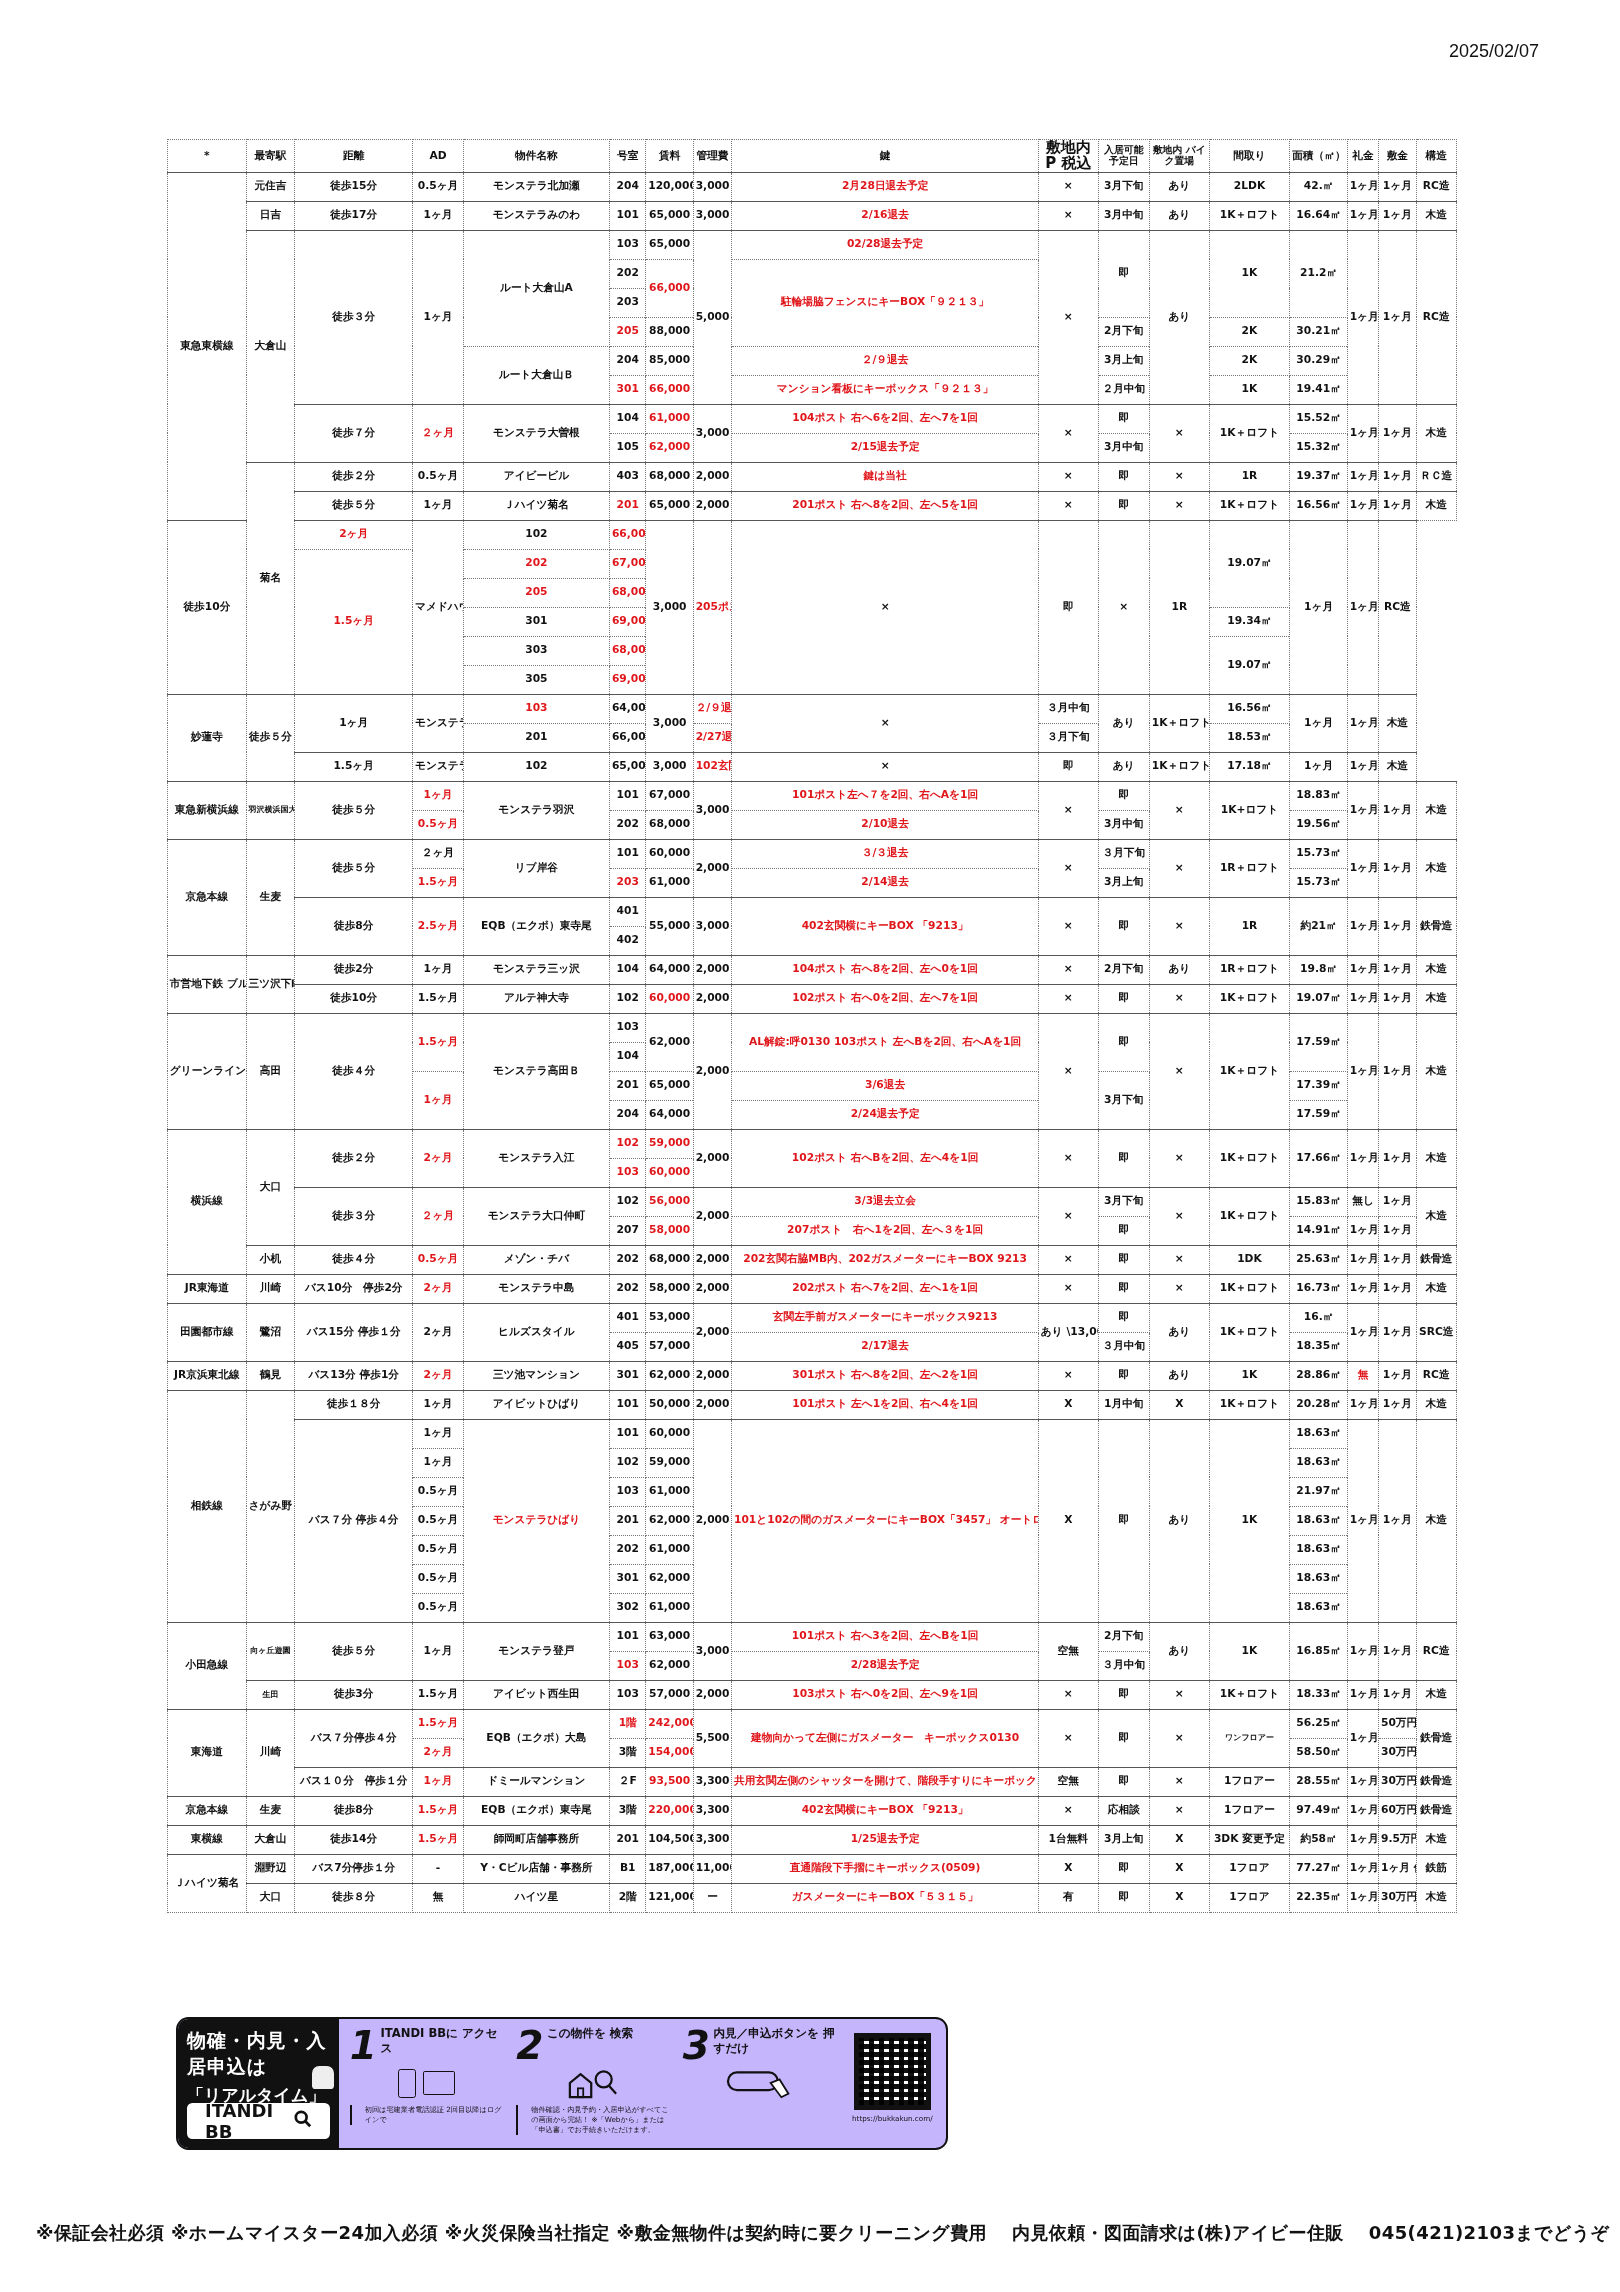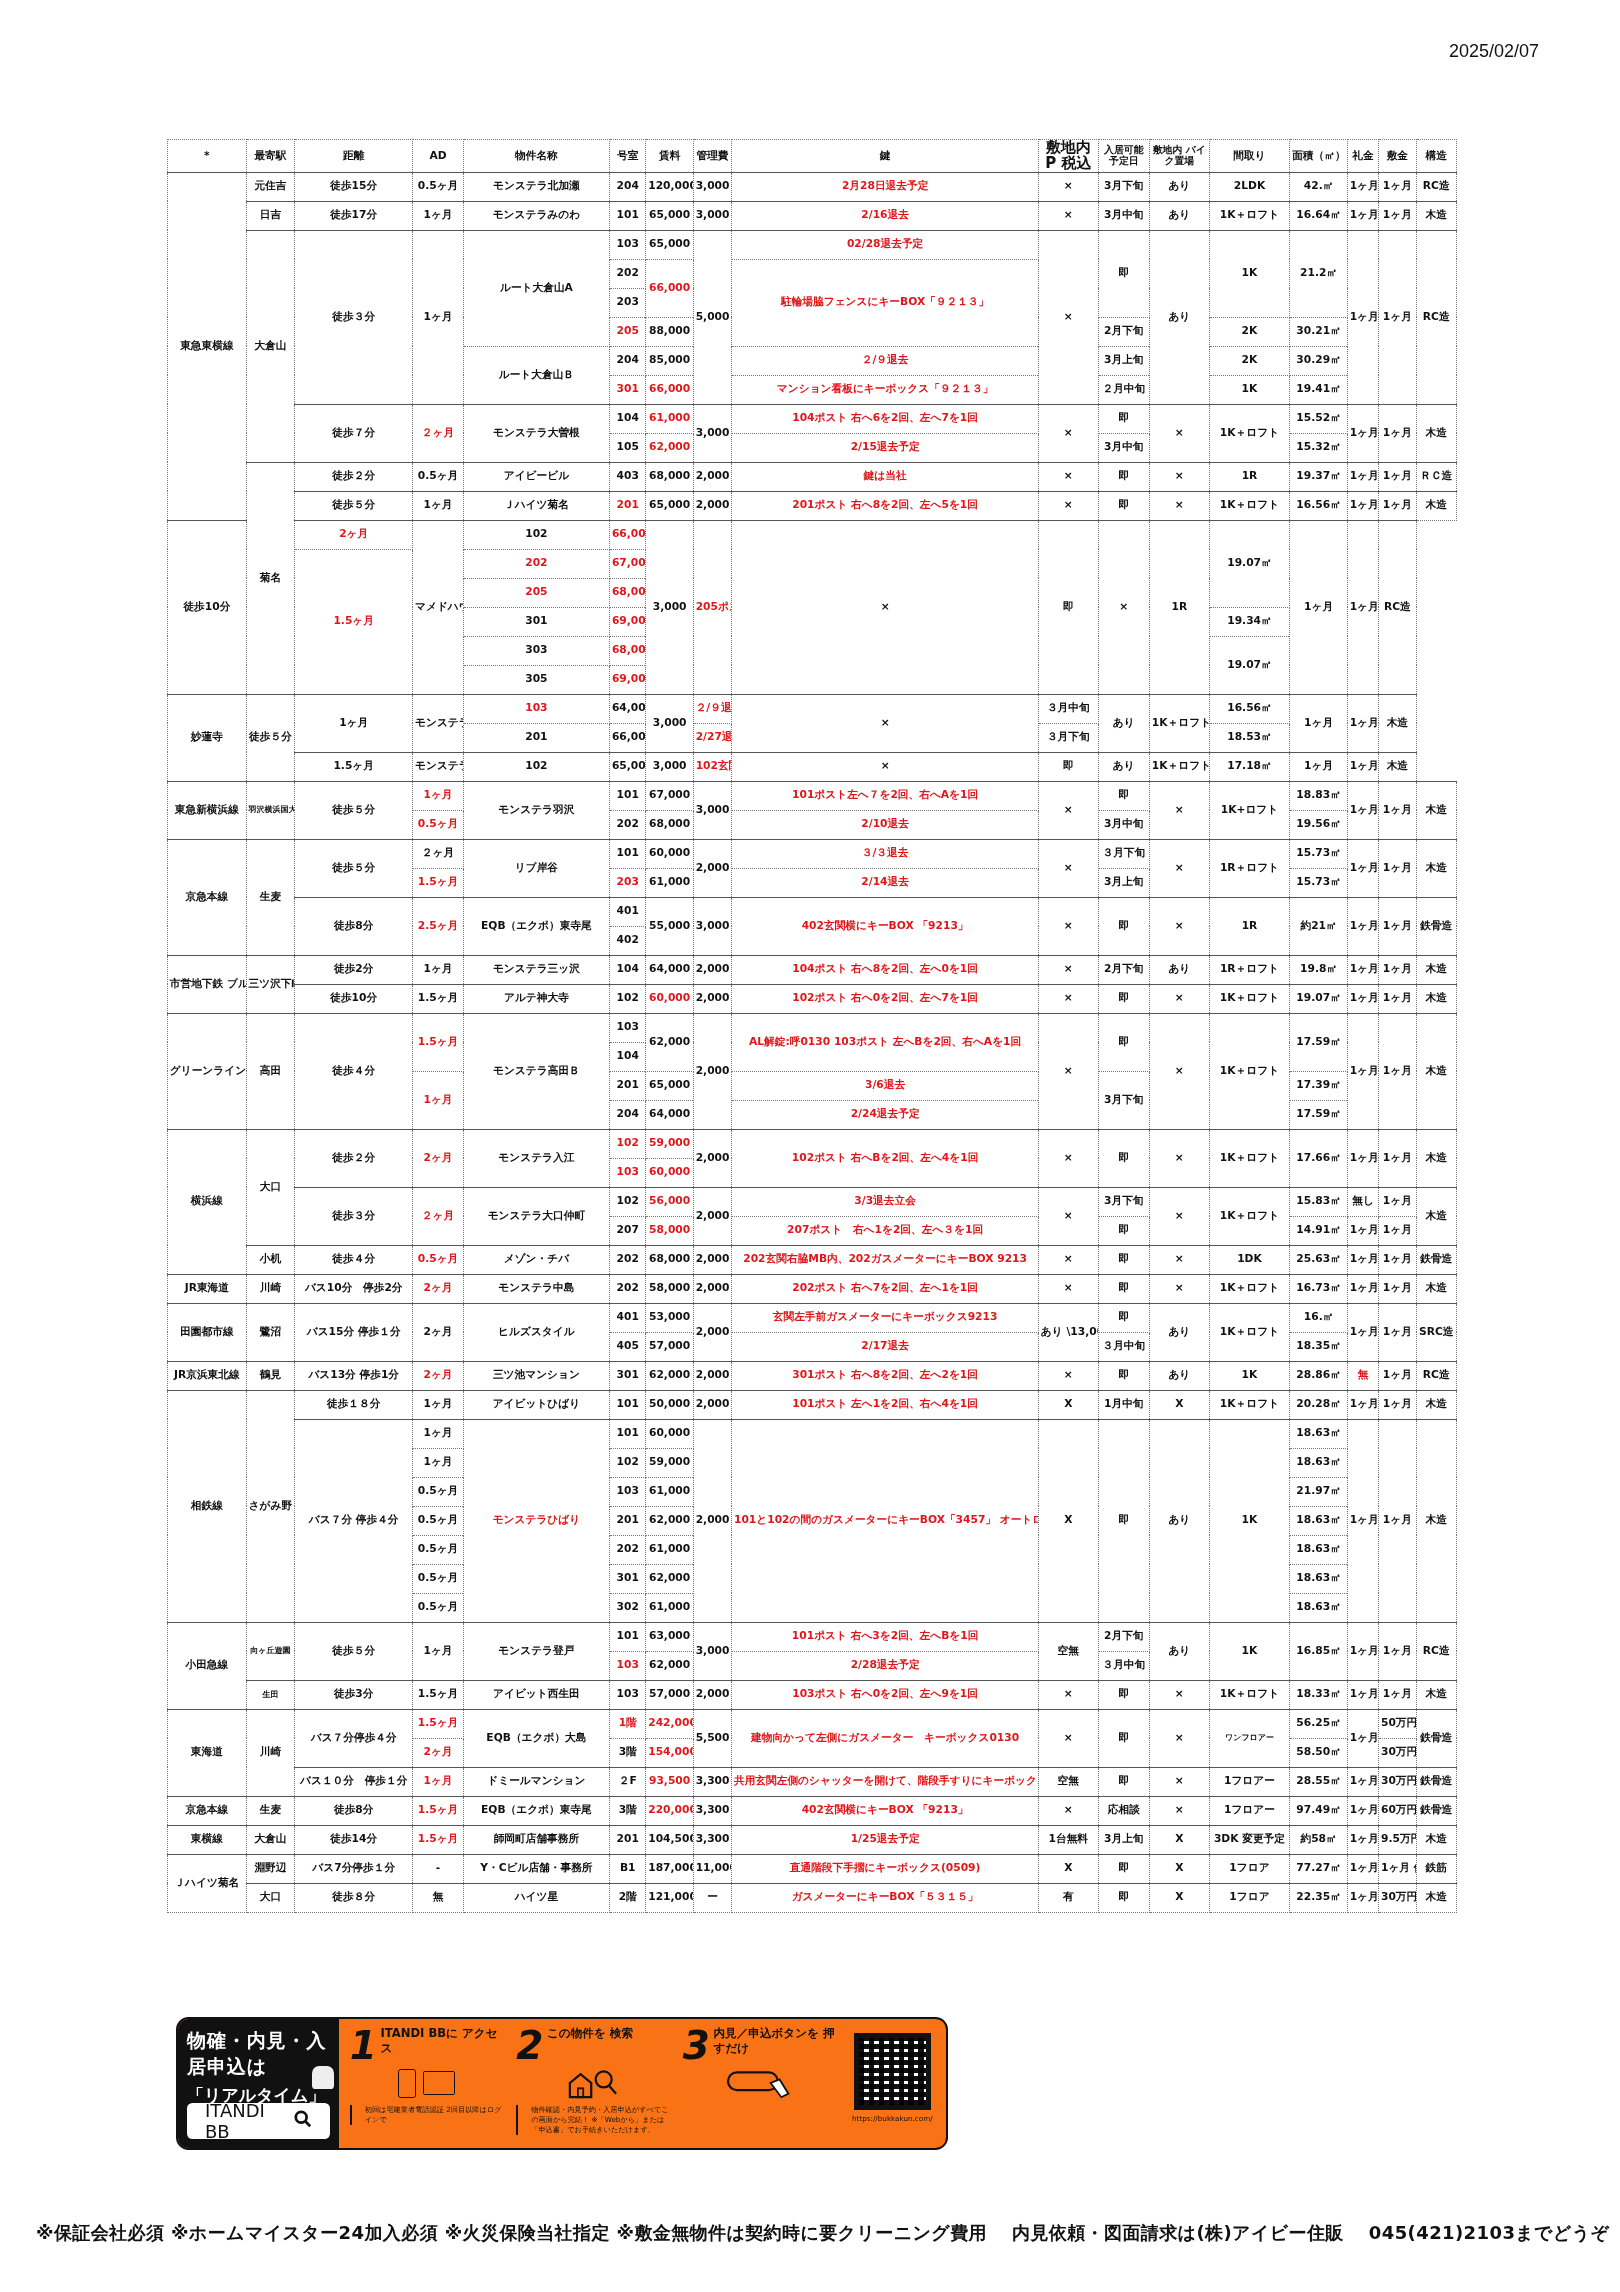--- a/index.html
+++ b/index.html
@@ -8,25 +8,25 @@
   .tbl-wrap{position:absolute;left:167px;top:139px;width:1290px;}
   table.list{border-collapse:collapse;width:1290px;table-layout:fixed;font-size:10.7px;}
   table.list th, table.list td{border:0.9px dotted #777;text-align:center;vertical-align:middle;padding:0 1.8px;font-weight:bold;overflow:hidden;white-space:nowrap;line-height:1.15;}
   table.list th{height:27px;border-bottom:1.8px solid #555;font-size:10.7px;}
   table.list tr.sep > td{border-top:1.8px solid #555;}
   table.list td{height:28px;}
   td.red, .red{color:#e0161b;}
   td.key{text-align:left;padding-left:3.6px;color:#e0161b;font-size:10.7px;}
   td.small{font-size:8px;}
   td.wrap{white-space:normal;}
-  .banner{position:absolute;left:176px;top:2017px;width:768px;height:129px;border:2.7px solid #111;border-radius:12.5px;overflow:hidden;display:flex;background:#f97316;}
+  .banner{position:absolute;left:176px;top:2017px;width:768px;height:129px;border:2.7px solid #111;border-radius:12.5px;overflow:hidden;display:flex;background:#c4b5fd;}
   .banner .left{width:161px;background:#111;color:#fff;padding:9px 9px;box-sizing:border-box;position:relative;}
   .banner .left .t1{font-size:19px;font-weight:bold;letter-spacing:0.9px;}
   .banner .left .t2{font-size:17px;font-weight:bold;margin-top:3.6px;}
-  .banner .search{position:absolute;left:9px;bottom:9px;width:143px;height:36px;background:#fff;color:#111;border-radius:5.4px;display:flex;align-items:center;justify-content:center;padding:0 18px;box-sizing:border-box;font-weight:normal;font-size:18px;}
+  .banner .search{position:absolute;left:9px;bottom:9px;width:143px;height:36px;background:#fff;color:#111;border-radius:5.4px;display:flex;align-items:center;justify-content:center;padding:0 18px;box-sizing:border-box;font-weight:bold;font-size:18px;}
   .bear{position:absolute;right:5.4px;top:47px;width:21.5px;height:23px;background:#eee;border-radius:7.2px 7.2px 3.6px 3.6px;}
   .steps{flex:1;display:flex;padding:7.2px 10.7px;box-sizing:border-box;gap:12.5px;}
   .step{flex:1;position:relative;}
   .step .num{font-size:39px;font-weight:bold;font-style:italic;float:left;line-height:39px;margin-right:3.6px;}
   .step .lbl{font-size:11.6px;font-weight:bold;line-height:15px;}
   .step .ic{clear:both;height:36px;display:flex;gap:7.2px;align-items:center;justify-content:center;margin-top:3.6px;}
   .step .note{font-size:7.2px;border-left:2.7px solid #111;padding-left:13px;margin-top:3.6px;line-height:9.9px;}
   .qr{width:86px;display:flex;flex-direction:column;align-items:center;padding-top:7.2px;}
   .qr .code{width:77px;height:77px;background:
      repeating-linear-gradient(90deg,#111 0 5.4px,#fff 5.4px 9.9px),

